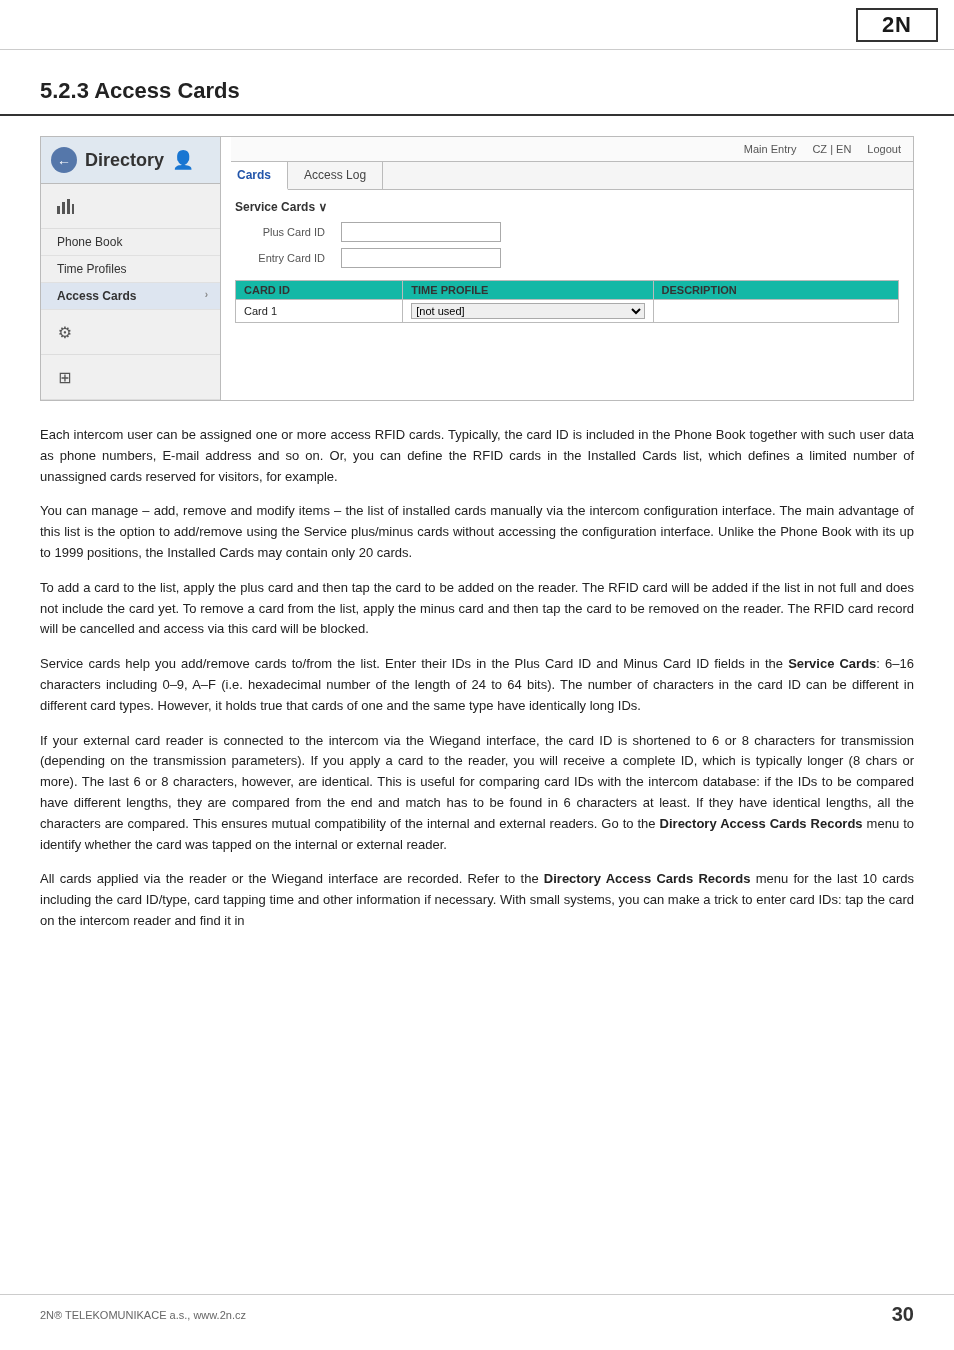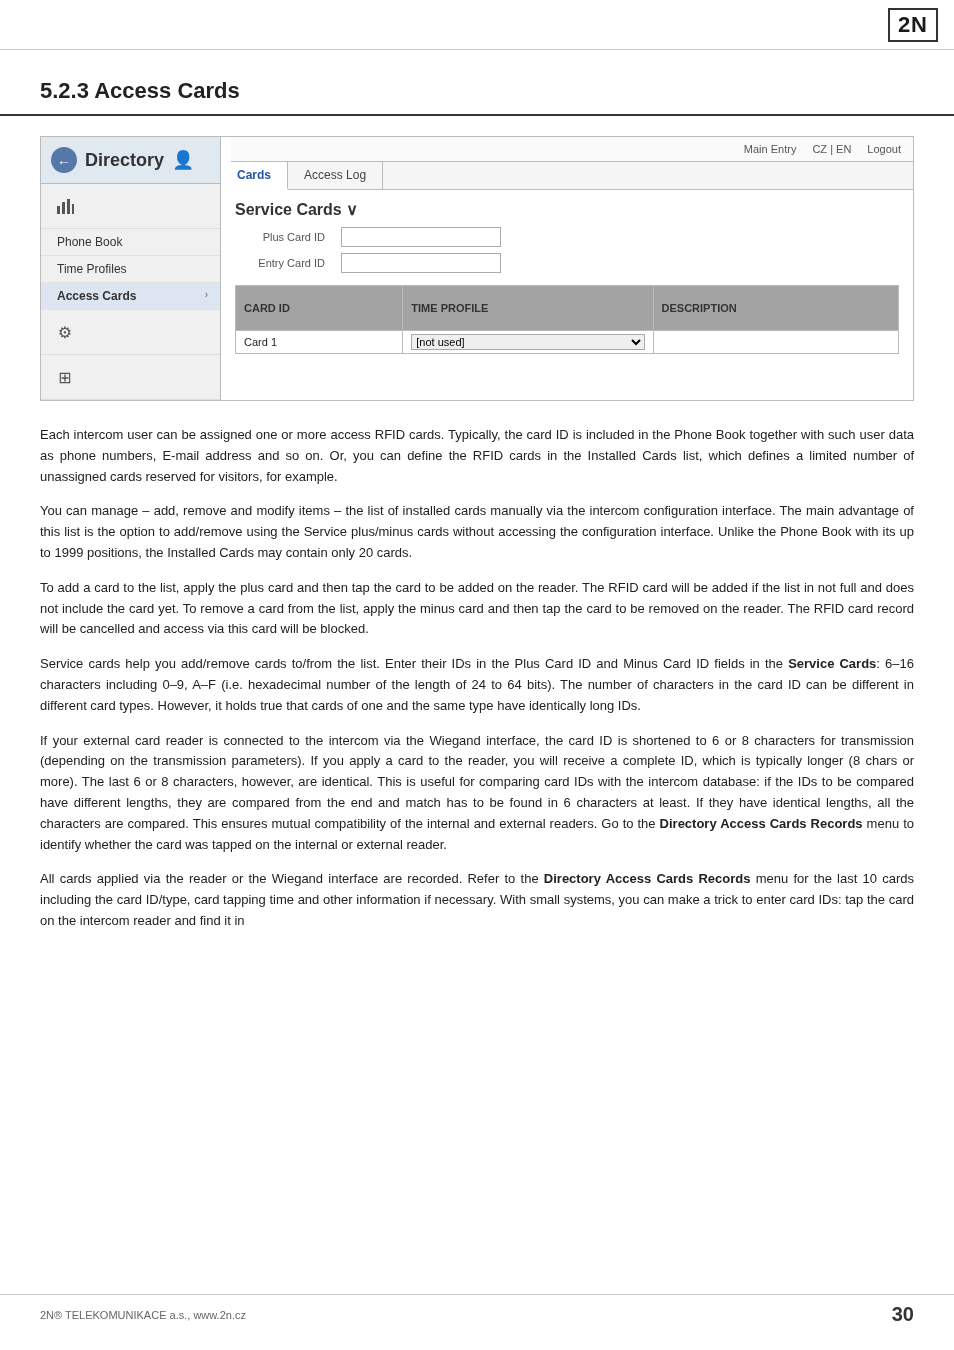--- a/index.html
+++ b/index.html
@@ -11,21 +11,21 @@
       width: 954px;
       min-height: 1350px;
       position: relative;
     }
     .logo {
       font-size: 22px;
       font-weight: bold;
       color: #1a1a1a;
       letter-spacing: 1px;
       border: 2px solid #333;
-      padding: 2px 8px;
+      padding: 2px 24px;
     }
     .logo-wrap {
       position: absolute;
       top: 8px;
       right: 16px;
     }
 
     
     .section-title {
       padding: 28px 40px 10px 40px;
@@ -160,21 +160,21 @@
 
     .panel-body {
       padding: 10px 14px;
     }
 
     
     .section-group {
       margin-bottom: 12px;
     }
     .section-group-title {
-      font-size: 16px;
+      font-size: 12px;
       font-weight: bold;
       color: #333;
       margin-bottom: 8px;
       display: flex;
       align-items: center;
       gap: 4px;
       cursor: pointer;
     }
     .field-row {
       display: flex;
@@ -197,23 +197,23 @@
       height: 20px;
     }
 
     
     .installed-table {
       width: 100%;
       border-collapse: collapse;
       font-size: 11px;
     }
     .installed-table th {
-      background: #a3a3a3;
+      background: #14b8a6;
       border: 1px solid #bbb;
-      padding: 16px 8px;
+      padding: 3px 8px;
       text-align: left;
       font-weight: bold;
       color: #333;
     }
     .installed-table td {
       border: 1px solid #bbb;
       padding: 3px 8px;
     }
     .installed-table select {
       font-size: 11px;

